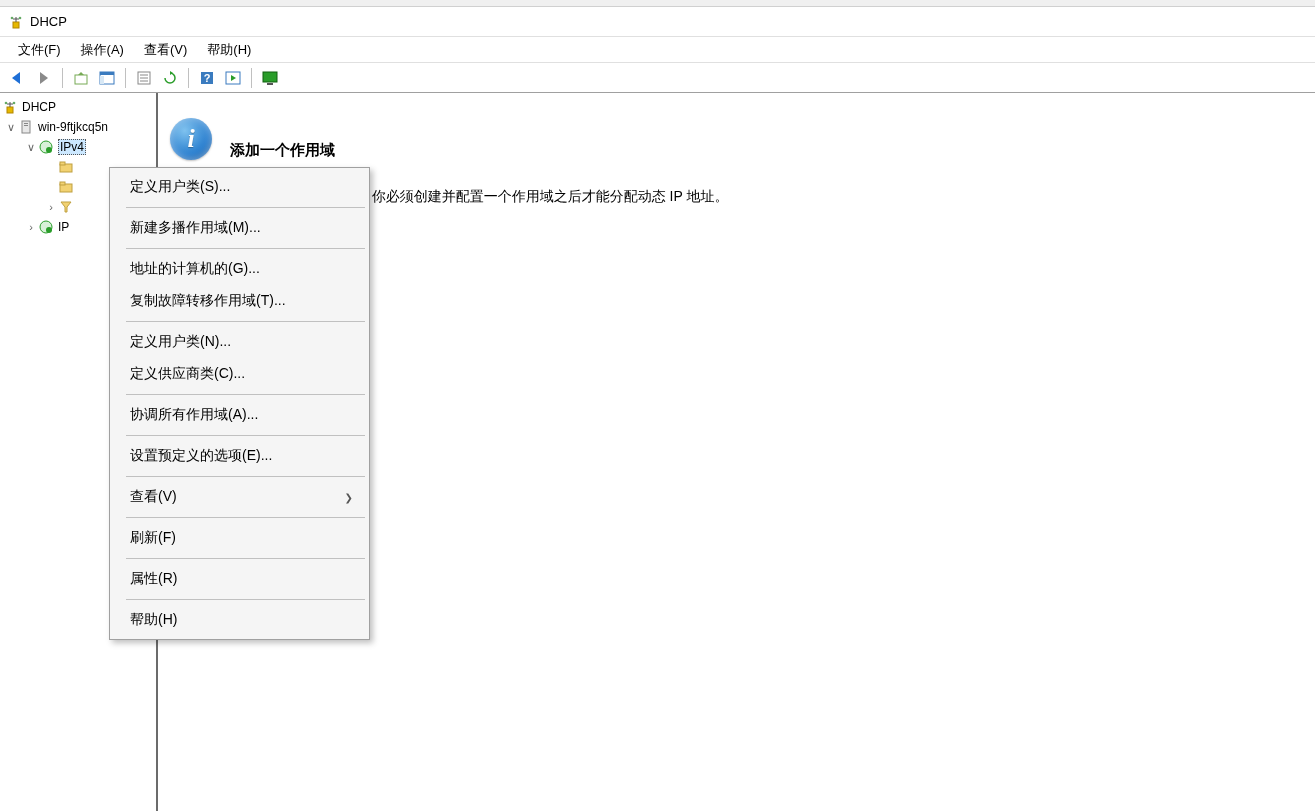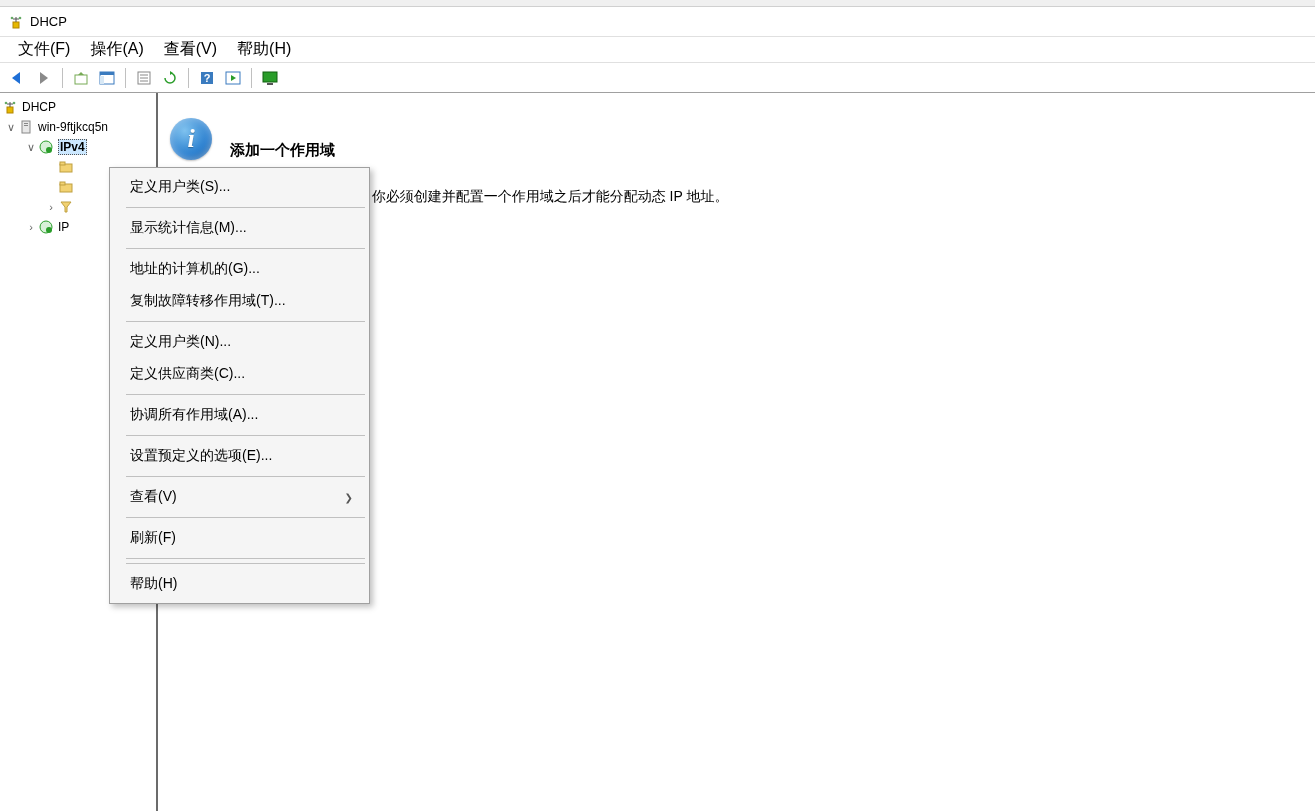--- a/index.html
+++ b/index.html
@@ -5,34 +5,34 @@
     * { margin: 0; padding: 0; box-sizing: border-box; font-family: "Microsoft YaHei", "Segoe UI", Tahoma, sans-serif; }
     body { width: 1315px; height: 811px; background: #fff; overflow: hidden; position: relative; }
 
     .ribbon-strip { height: 7px; background: #f0f0f0; border-bottom: 1px solid #d0d0d0; }
 
     .title-bar { height: 30px; display: flex; align-items: center; padding: 0 8px; background: #fff; border-bottom: 1px solid #e0e0e0; }
     .title-bar .icon { margin-right: 6px; }
     .title-text { font-size: 13px; color: #000; }
 
     .menu-bar { height: 26px; display: flex; align-items: center; padding: 0 8px; background: #fff; border-bottom: 1px solid #e0e0e0; }
-    .menu-item { padding: 3px 10px; font-size: 16px; color: #000; cursor: default; }
+    .menu-item { padding: 3px 10px; font-size: 13px; color: #000; cursor: default; }
 
     .tool-bar { height: 30px; display: flex; align-items: center; padding: 2px 6px; gap: 2px; background: #fff; border-bottom: 1px solid #a0a0a0; }
     .tool-btn { width: 24px; height: 24px; display: flex; align-items: center; justify-content: center; cursor: default; }
     .tool-sep { width: 1px; height: 20px; background: #c0c0c0; margin: 0 4px; }
 
     .content { display: flex; height: calc(100% - 93px); }
 
     .tree-pane { width: 158px; border-right: 2px solid #6b6b6b; padding: 4px 0; overflow: hidden; position: relative; }
     .tree-row { display: flex; align-items: center; height: 20px; font-size: 12px; white-space: nowrap; padding-right: 4px; cursor: default; }
     .tree-expand { width: 14px; text-align: center; color: #666; font-size: 11px; user-select: none; cursor: default;}
     .tree-icon { width: 16px; height: 16px; display: inline-flex; align-items: center; justify-content: center; margin-right: 4px; flex-shrink:0;}
     .tree-label { }
-    .tree-label.sel { background: #cce8ff; border: 1px dotted #555; padding: 0 1px; font-weight: bold;}
+    .tree-label.sel { background: #cce8ff; border: 1px dotted #555; padding: 0 1px;}
 
     .detail-pane { flex: 1; padding: 14px 12px; position: relative; }
     .detail-header { display: flex; align-items: center; gap: 18px; margin-bottom: 26px; margin-top: 10px;}
     .info-icon { width: 42px; height: 42px; border-radius: 50%; background: radial-gradient(circle at 35% 30%, #7fc2ef 0%, #2a7fcf 60%, #0a4a8f 100%); display:flex; align-items:center; justify-content:center; box-shadow: inset 0 0 8px rgba(255,255,255,.5), 0 1px 2px rgba(0,0,0,.25);}
     .info-icon span { font-family: "Times New Roman", serif; font-style: italic; font-weight: bold; color:#fff; font-size:26px; text-shadow: 0 1px 1px rgba(0,0,0,.3);}
     .detail-title { font-size: 15px; font-weight: 600; color: #000; margin-top: 24px; }
     .detail-body p { font-size: 14px; color: #000; line-height: 1.5; margin-bottom: 22px; }
 
     
     .context-menu { position: absolute; left: 109px; top: 167px; width: 261px; background: #f5f5f5; border: 1px solid #a0a0a0; box-shadow: 3px 3px 6px rgba(0,0,0,.25); padding: 3px 2px; z-index: 100; }
@@ -219,21 +219,21 @@
   </div>
 
 </div>
 
 <div class="context-menu">
   <div class="cm-item">
       <span>定义用户类(S)...</span>
     </div>
   <div class="cm-sep"></div>
   <div class="cm-item">
-      <span>显示统计信息(M)...</span>
+      <span>新建多播作用域(M)...</span>
     </div>
   <div class="cm-sep"></div>
   <div class="cm-item">
       <span>地址的计算机的(G)...</span>
     </div>
   <div class="cm-item">
       <span>复制故障转移作用域(T)...</span>
     </div>
   <div class="cm-sep"></div>
   <div class="cm-item">
@@ -253,17 +253,20 @@
   <div class="cm-sep"></div>
   <div class="cm-item">
       <span>查看(V)</span>
       <span class="cm-arrow">❯</span>
     </div>
   <div class="cm-sep"></div>
   <div class="cm-item">
       <span>刷新(F)</span>
     </div>
   <div class="cm-sep"></div>
+  <div class="cm-item">
+      <span>属性(R)</span>
+    </div>
   <div class="cm-sep"></div>
   <div class="cm-item">
       <span>帮助(H)</span>
     </div>
 </div>
 
 </body></html>

